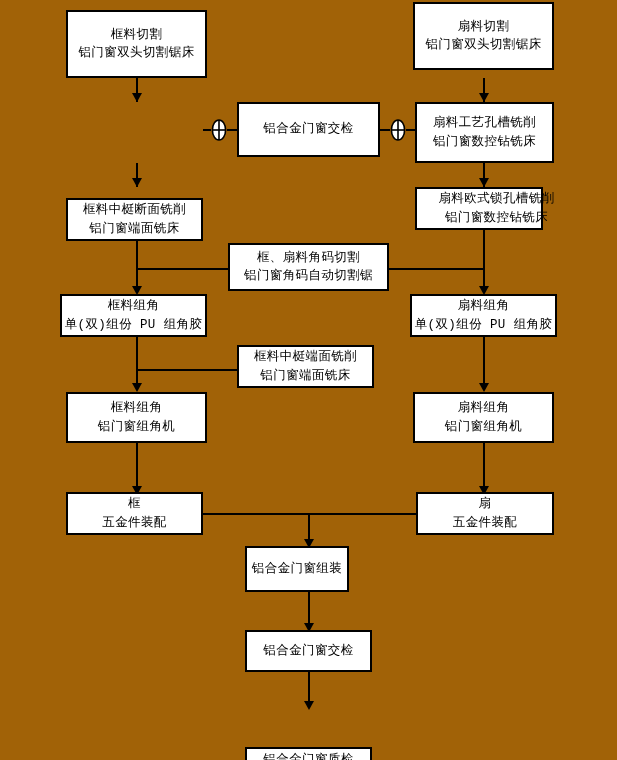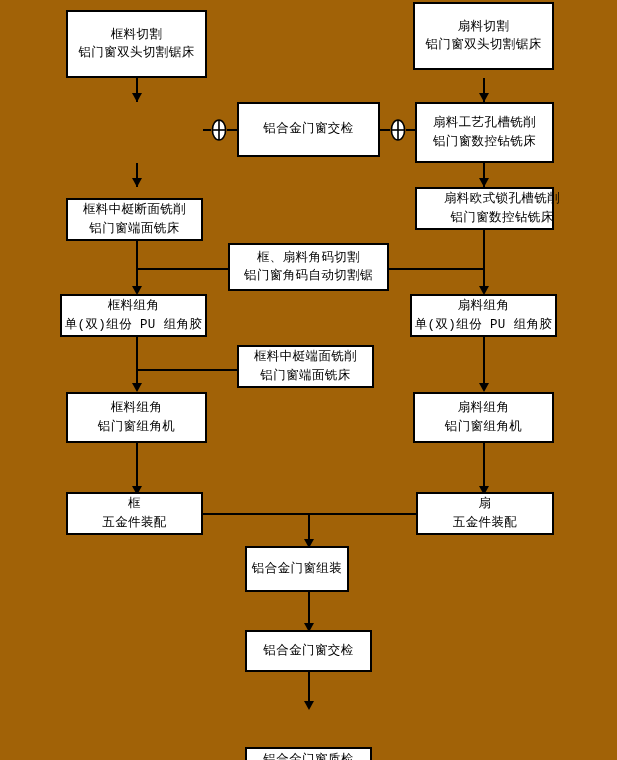--- a/index.html
+++ b/index.html
@@ -144,21 +144,21 @@
   <div class="node" style="left:415px; top:102px; width:139px; height:61px;">
     <span class="ln">扇料工艺孔槽铣削</span>
     <span class="ln">铝门窗数控钻铣床</span>
   </div>
 
   <div class="node" style="left:66px; top:198px; width:137px; height:43px;">
     <span class="ln">框料中梃断面铣削</span>
     <span class="ln">铝门窗端面铣床</span>
   </div>
 
-  <div class="node" style="left:415px; top:187px; width:139px; height:43px;padding-left:35px;">
+  <div class="node" style="left:415px; top:187px; width:128px; height:43px;padding-left:35px;">
     <span class="ln">扇料欧式锁孔槽铣削</span>
     <span class="ln">铝门窗数控钻铣床</span>
   </div>
 
   <div class="node" style="left:228px; top:243px; width:161px; height:48px;">
     <span class="ln">框、扇料角码切割</span>
     <span class="ln">铝门窗角码自动切割锯</span>
   </div>
 
   <div class="node" style="left:60px; top:294px; width:147px; height:43px;">

